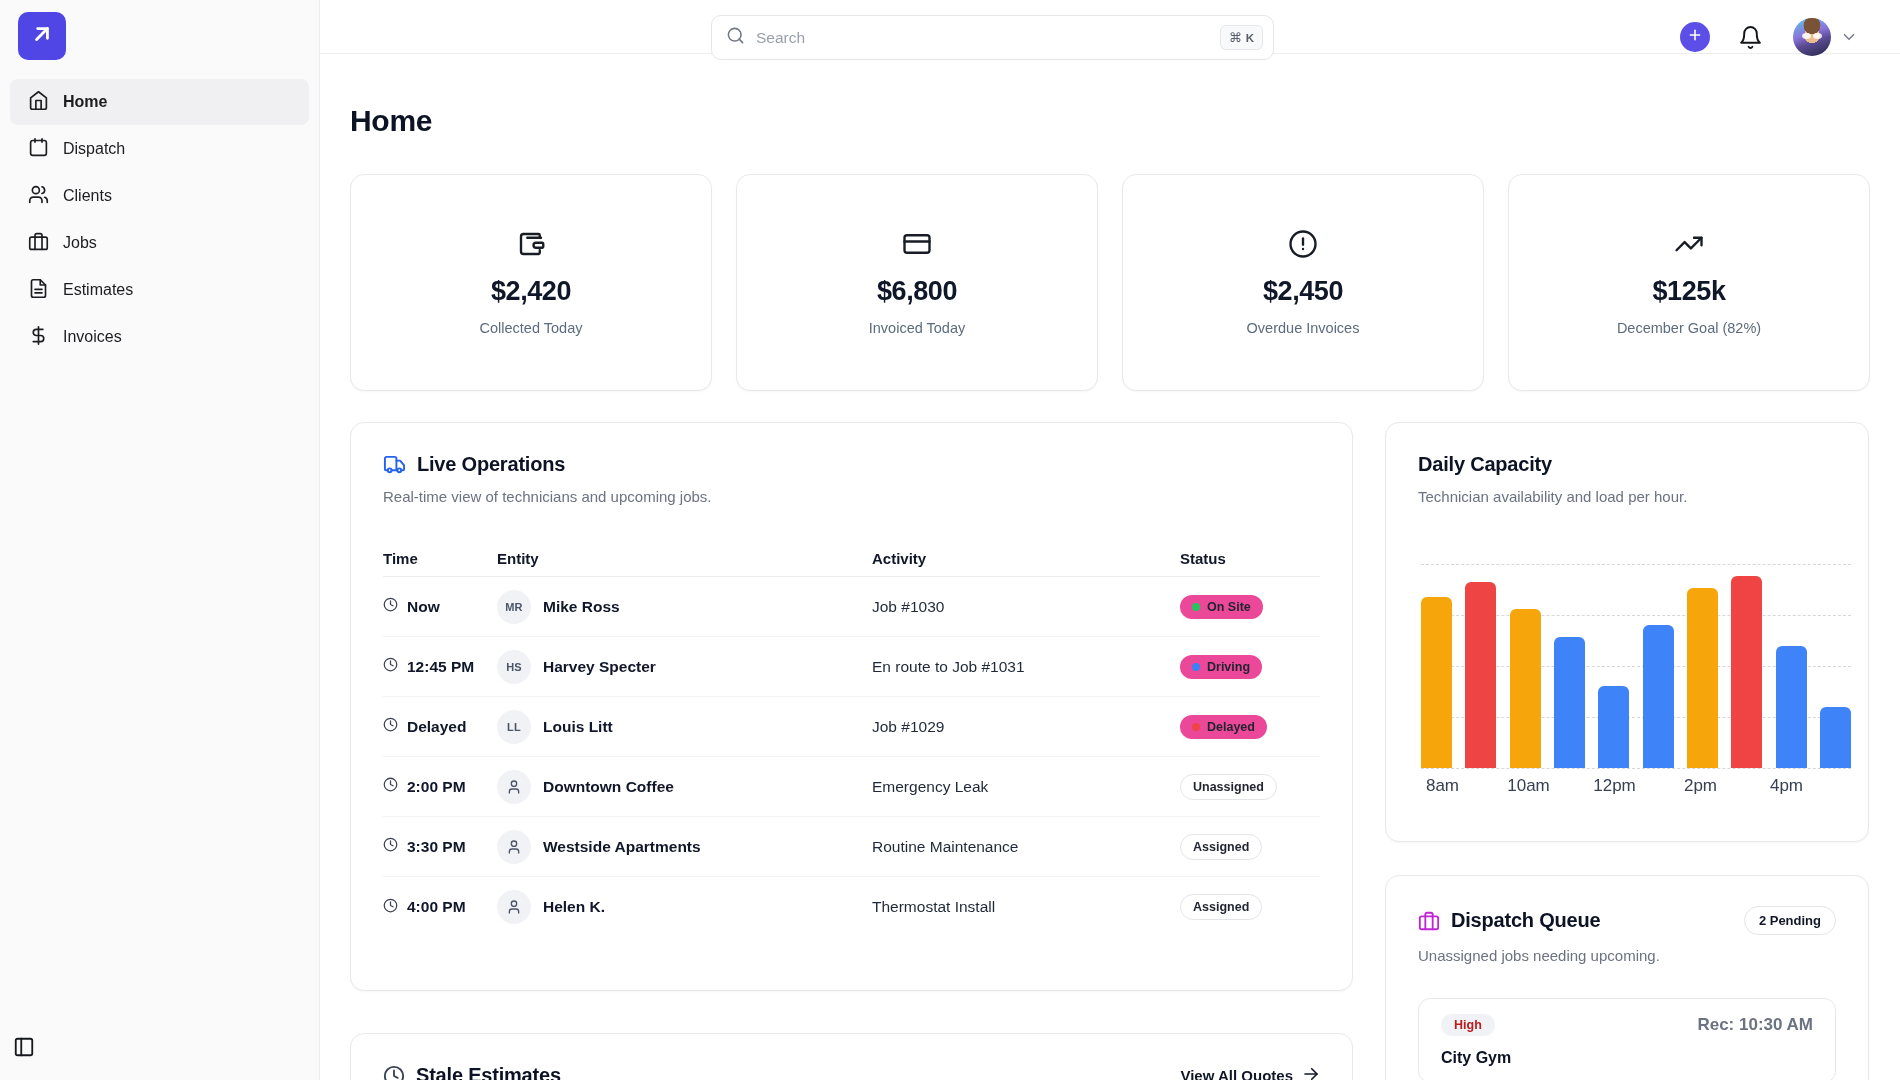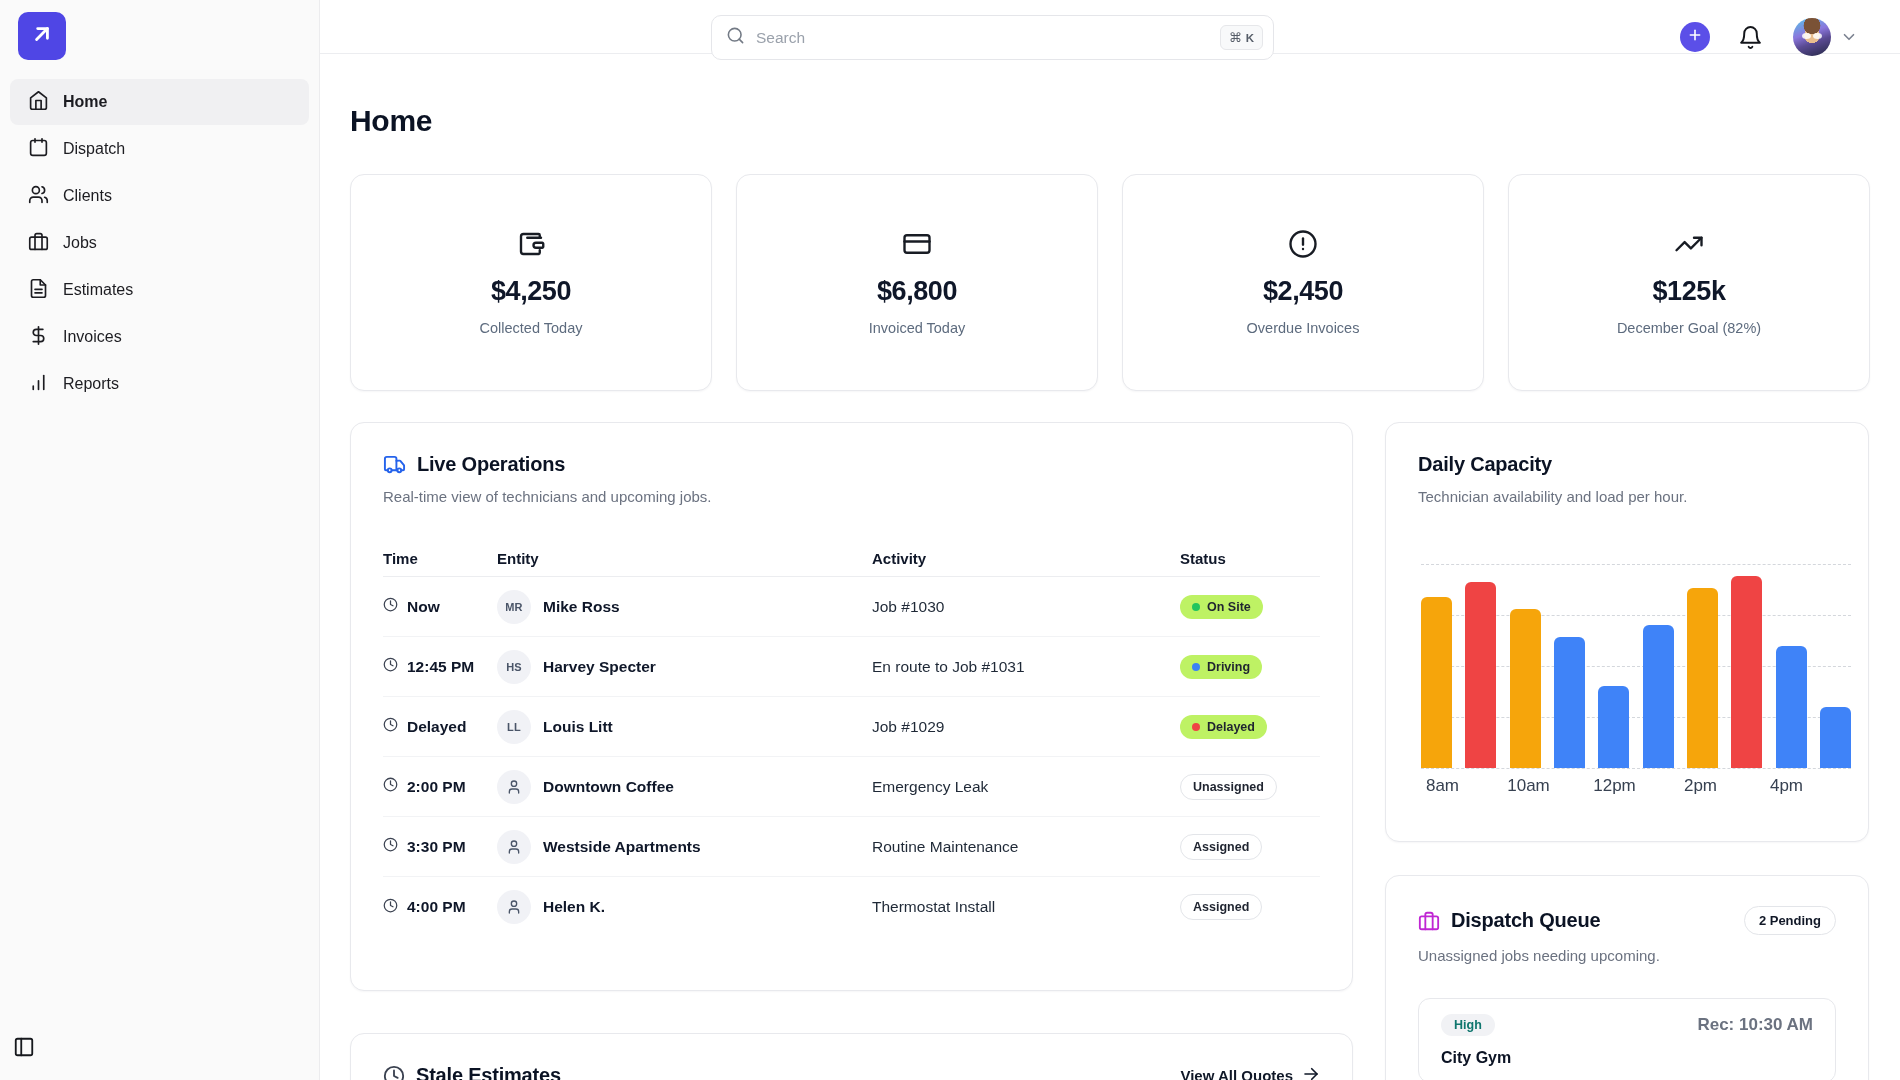--- a/index.html
+++ b/index.html
@@ -59,41 +59,41 @@
   .tbl-row:last-child { border-bottom:none; }
   .t-time { display:flex; align-items:center; gap:9px; font-size:15.5px; font-weight:700; color:#0f1729; }
   .t-time svg { width:15px; height:15px; color:#3c4352; }
   .t-entity { display:flex; align-items:center; gap:12px; font-size:15.5px; font-weight:700; color:#0f1729;text-align:center; }
   .circ { width:34px; height:34px; border-radius:50%; background:#f1f2f6; display:flex; align-items:center; justify-content:center; color:#4a5568; flex:0 0 auto; }
   .circ .ini { font-size:11px; font-weight:600; letter-spacing:.2px; }
   .circ svg { width:16px; height:16px; }
   .t-act { font-size:15.5px; color:#1f2937; }
   .t-status { display:flex; justify-content:flex-start; }
   .pill { display:inline-flex; align-items:center; gap:7px; border-radius:999px; padding:5px 12px; font-size:12.5px; font-weight:600; color:#1f2430; }
-  .pill.filled { background:#bef264; }
+  .pill.filled { background:#ec4899; }
   .pill.outline { background:#fff; border:1px solid #e3e5e9; }
   .dot { width:8px; height:8px; border-radius:50%; }
 
   
   .daily { position:absolute; left:1385px; top:422px; width:484px; height:420px; padding:30px 32px; }
   .plot { position:absolute; left:35px; right:17px; top:141px; height:204px; }
   .gridline { position:absolute; left:0; right:0; border-top:1.5px dashed #d4d7dc; }
   .bars { position:absolute; left:0; right:0; top:0; bottom:0; display:flex; align-items:flex-end; justify-content:space-between; }
   .bar { width:31px; border-radius:6px 6px 0 0; }
   .xlabels { position:absolute; left:35px; right:17px; top:353px; display:flex; }
   .xlabels span { display:block; width:20%; text-align:center; transform:translateX(-25%); font-size:17px; color:#374151; }
 
   
   .dispatch { position:absolute; left:1385px; top:875px; width:484px; height:280px; padding:30px 32px; }
   .dq-head { display:flex; align-items:center; justify-content:space-between; }
   .brief-ic { width:22px; height:22px; color:#c026d3; }
   .count-pill { border:1px solid #e3e5e9; border-radius:999px; padding:6px 14px; font-size:13px; font-weight:600; color:#111827; background:#fff; }
   .job-card { margin-top:34px; border:1px solid #e7e8ec; border-radius:12px; padding:15px 22px; cursor:pointer; }
   .job-top { display:flex; align-items:center; justify-content:space-between; }
-  .prio-pill { background:#f1f2f5; border-radius:999px; padding:4px 13px; font-size:12.5px; font-weight:700; color:#0f766e; }
+  .prio-pill { background:#f1f2f5; border-radius:999px; padding:4px 13px; font-size:12.5px; font-weight:700; color:#b91c1c; }
   .rec { font-size:17px; font-weight:600; color:#6b7280; }
   .job-name { margin-top:13px; font-size:16px; font-weight:800; color:#0b1324; }
 
   
   .stale { position:absolute; left:350px; top:1033px; width:1003px; height:130px; padding:30px 32px; }
   .stale-head { display:flex; align-items:center; justify-content:space-between; }
   .clock-ic { width:22px; height:22px; color:#3a4150; }
   .view-all { display:flex; align-items:center; gap:9px; font-size:15px; font-weight:700; color:#101828; cursor:pointer; }
   .view-all svg { width:18px; height:18px; }
 </style>
@@ -152,28 +152,20 @@
             </svg></span>
         <span>Estimates</span>
       </div>
       <div class="nav-item">
         <span><svg viewBox="0 0 24 24" fill="none" stroke="currentColor" stroke-width="1.9" stroke-linecap="round" stroke-linejoin="round">
               <line x1="12" y1="2" x2="12" y2="22"></line>
               <path d="M17 5H9.5a3.5 3.5 0 0 0 0 7h5a3.5 3.5 0 0 1 0 7H6"></path>
             </svg></span>
         <span>Invoices</span>
       </div>
-      <div class="nav-item">
-        <span><svg viewBox="0 0 24 24" fill="none" stroke="currentColor" stroke-width="1.9" stroke-linecap="round" stroke-linejoin="round">
-              <line x1="6" y1="20" x2="6" y2="16"></line>
-              <line x1="12" y1="20" x2="12" y2="10"></line>
-              <line x1="18" y1="20" x2="18" y2="4"></line>
-            </svg></span>
-        <span>Reports</span>
-      </div>
     </nav>
     <div class="collapse-btn">
       <svg viewBox="0 0 24 24" fill="none" stroke="currentColor" stroke-width="2" stroke-linecap="round" stroke-linejoin="round">
           <rect x="3" y="3" width="18" height="18" rx="2"></rect>
           <line x1="9" y1="3" x2="9" y2="21"></line>
         </svg>
     </div>
   </aside>
 
   <header class="header">
@@ -212,21 +204,21 @@
 
   <h1 class="page-title">Home</h1>
 
   <div class="stats">
     <div class="card stat">
       <span><svg viewBox="0 0 24 24" fill="none" stroke="currentColor" stroke-width="1.9" stroke-linecap="round" stroke-linejoin="round">
             <path d="M19 7V5a1 1 0 0 0-1-1H6a2 2 0 0 0-2 2v12a2 2 0 0 0 2 2h12a1 1 0 0 0 1-1v-2"></path>
             <path d="M20 7H9"></path>
             <path d="M21 11h-5a2 2 0 0 0 0 4h5a.8.8 0 0 0 .8-.8v-2.4a.8.8 0 0 0-.8-.8z"></path>
           </svg></span>
-      <div class="val">$4,250</div>
+      <div class="val">$2,420</div>
       <div class="lbl">Collected Today</div>
     </div>
     <div class="card stat">
       <span><svg viewBox="0 0 24 24" fill="none" stroke="currentColor" stroke-width="1.9" stroke-linecap="round" stroke-linejoin="round">
             <rect x="2" y="5" width="20" height="14" rx="2"></rect>
             <line x1="2" y1="10" x2="22" y2="10"></line>
           </svg></span>
       <div class="val">$6,800</div>
       <div class="lbl">Invoiced Today</div>
     </div>

